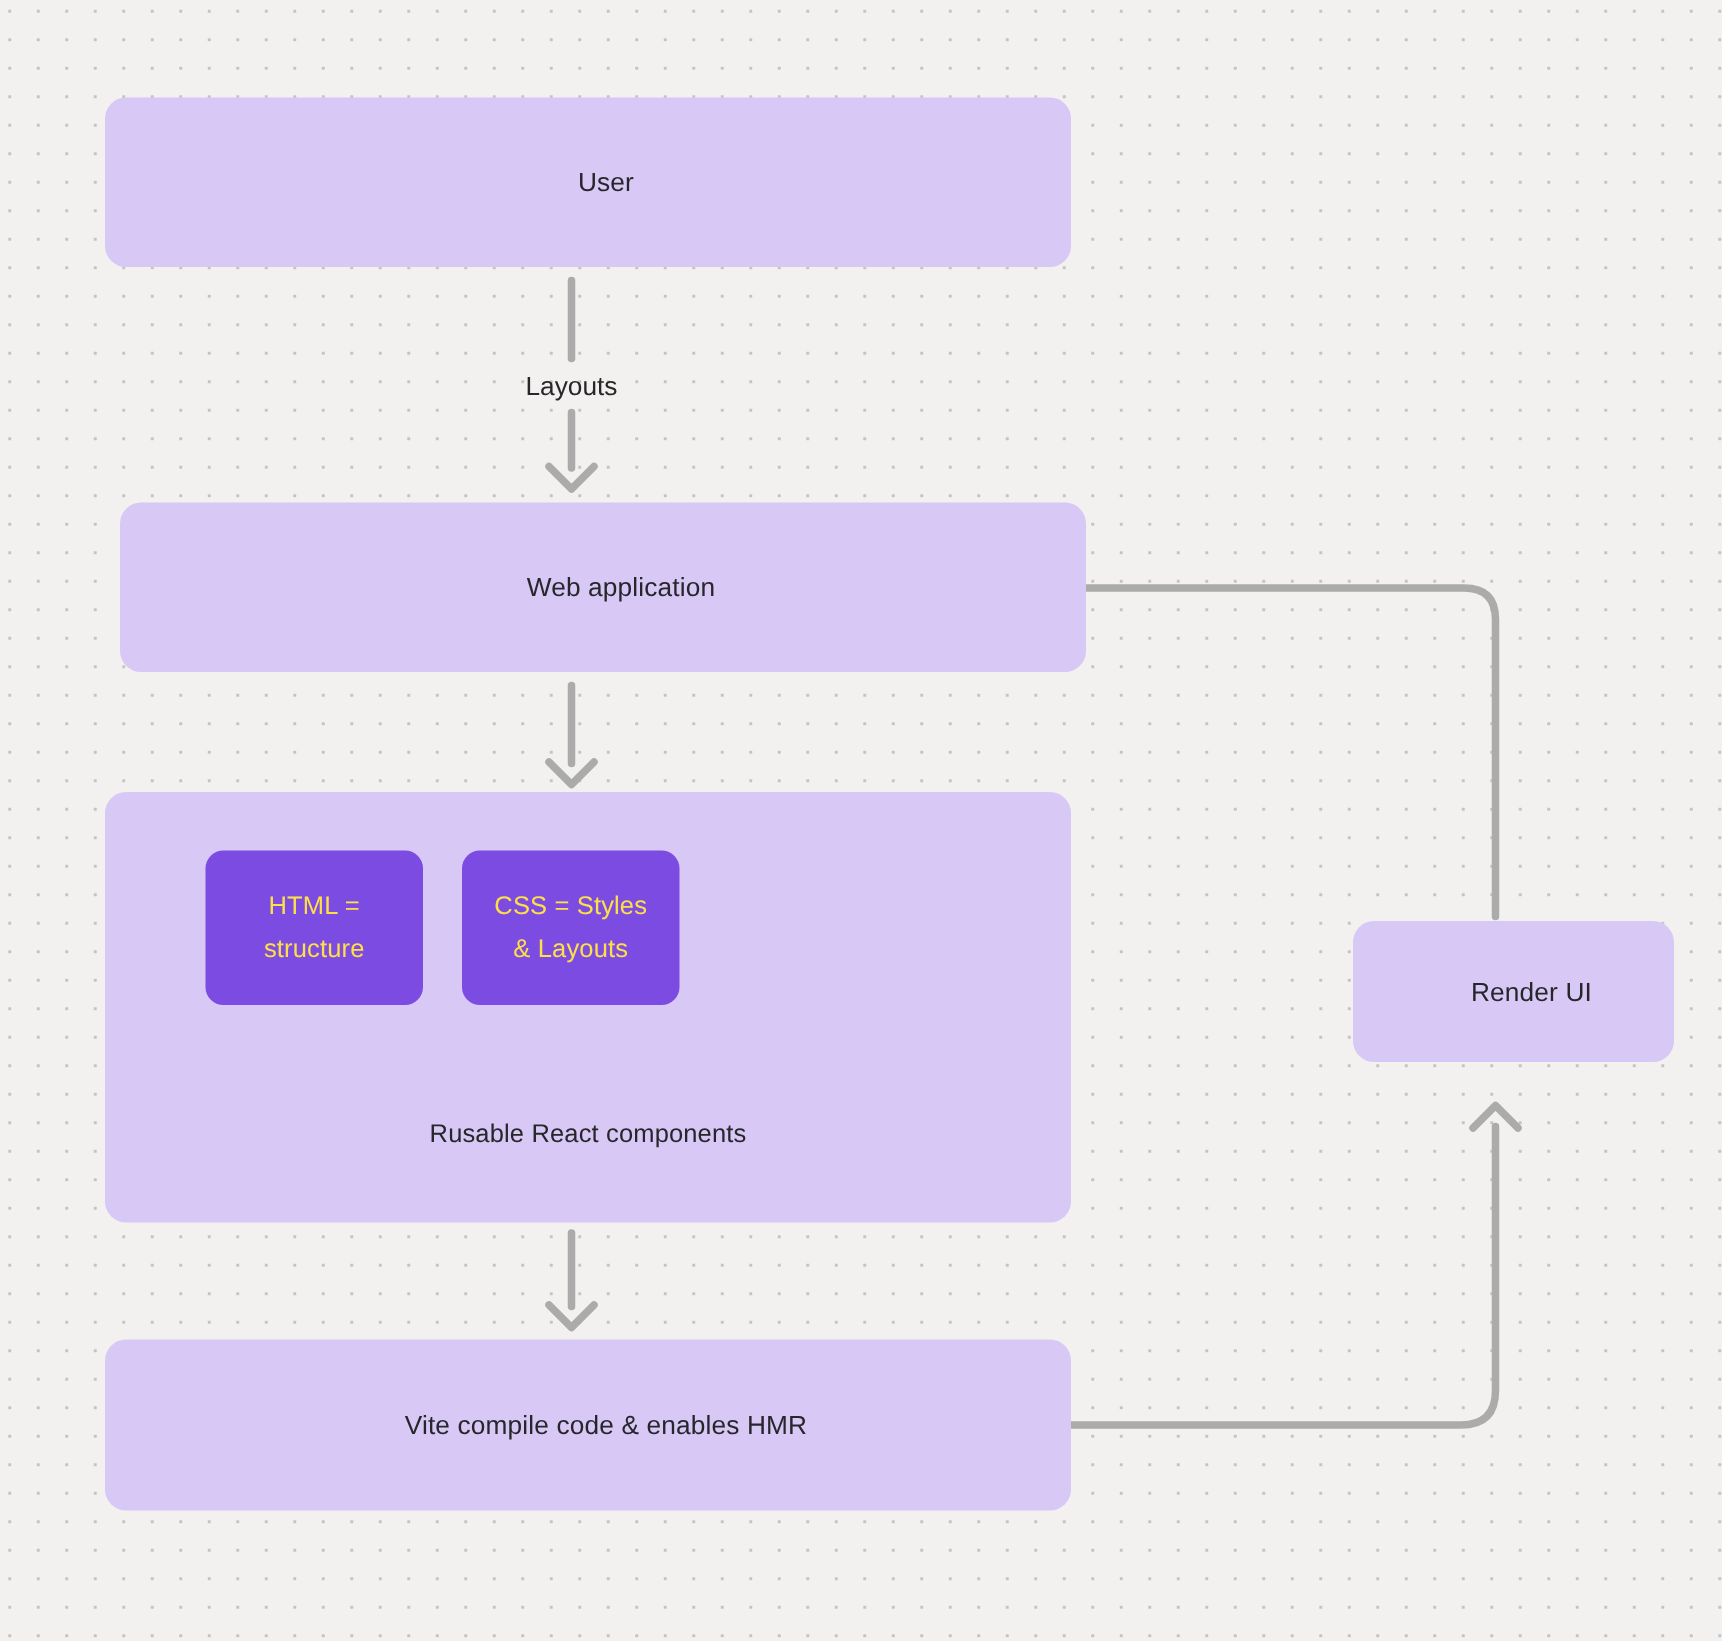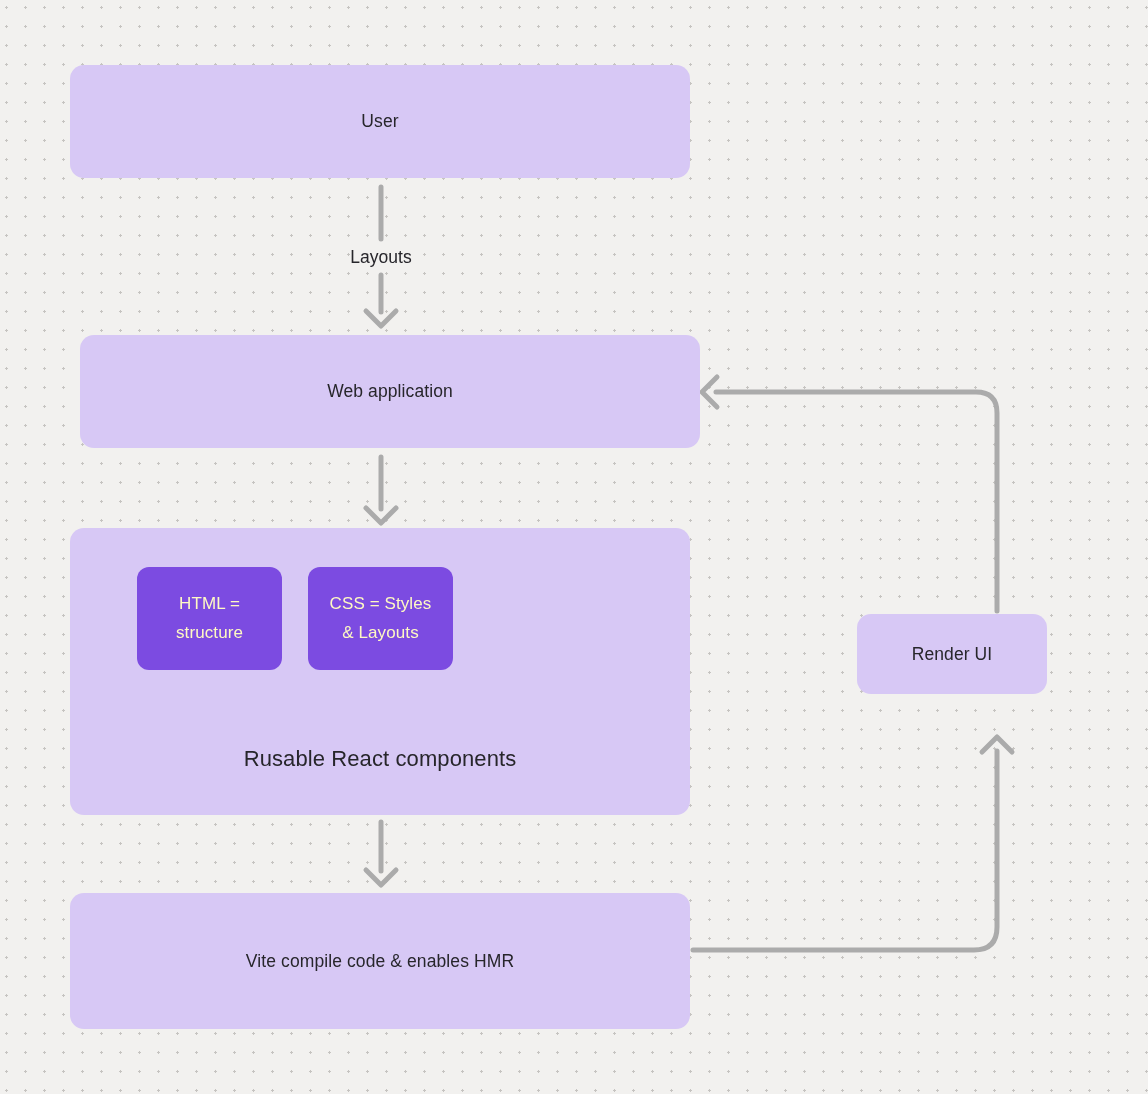--- a/index.html
+++ b/index.html
@@ -32,49 +32,50 @@
     position: absolute;
     background: #d7c8f5;
     border-radius: 14px;
     display: flex;
     align-items: center;
     justify-content: center;
     color: #27262b;
     font-size: 17.5px;
     font-weight: 500;
     letter-spacing: 0.1px;
+    padding-left: 24px;
   }
   .node-user            { left: 70px;  top: 65px;  width: 620px; height: 113px; }
   .node-webapp          { left: 80px;  top: 335px; width: 620px; height: 113px; }
   .node-components      { left: 70px;  top: 528px; width: 620px; height: 287px; display: block; }
-  .node-vite            { left: 70px;  top: 893px; width: 620px; height: 136px; }
-  .node-renderui        { left: 857px; top: 614px; width: 190px; height: 80px; }
+  .node-vite            { left: 70px;  top: 893px; width: 620px; height: 114px; }
+  .node-renderui        { left: 902px; top: 614px; width: 190px; height: 94px; }
 
   .chips {
     position: absolute; left: 67px; top: 39px;
     display: flex; gap: 26px;
   }
   .chip {
     width: 145px; height: 103px;
     background: #7c4be1;
     border-radius: 12px;
     display: flex; align-items: center; justify-content: center;
-    color: #fef9c3;
+    color: #fde047;
     font-size: 17px;
     font-weight: 500;
     line-height: 1.68;
     text-align: center;
     white-space: pre-line;
   }
   .container-label {
     position: absolute; left: 0; top: 218px;
     width: 100%;
     text-align: center;
     color: #27262b;
-    font-size: 22px;
+    font-size: 17px;
     font-weight: 500;
   }
   .edge-label {
     position: absolute; left: 321px; top: 244px;
     width: 120px; height: 26px;
     display: flex; align-items: center; justify-content: center;
     color: #27262b;
     font-size: 17.5px;
     font-weight: 500;
   }

